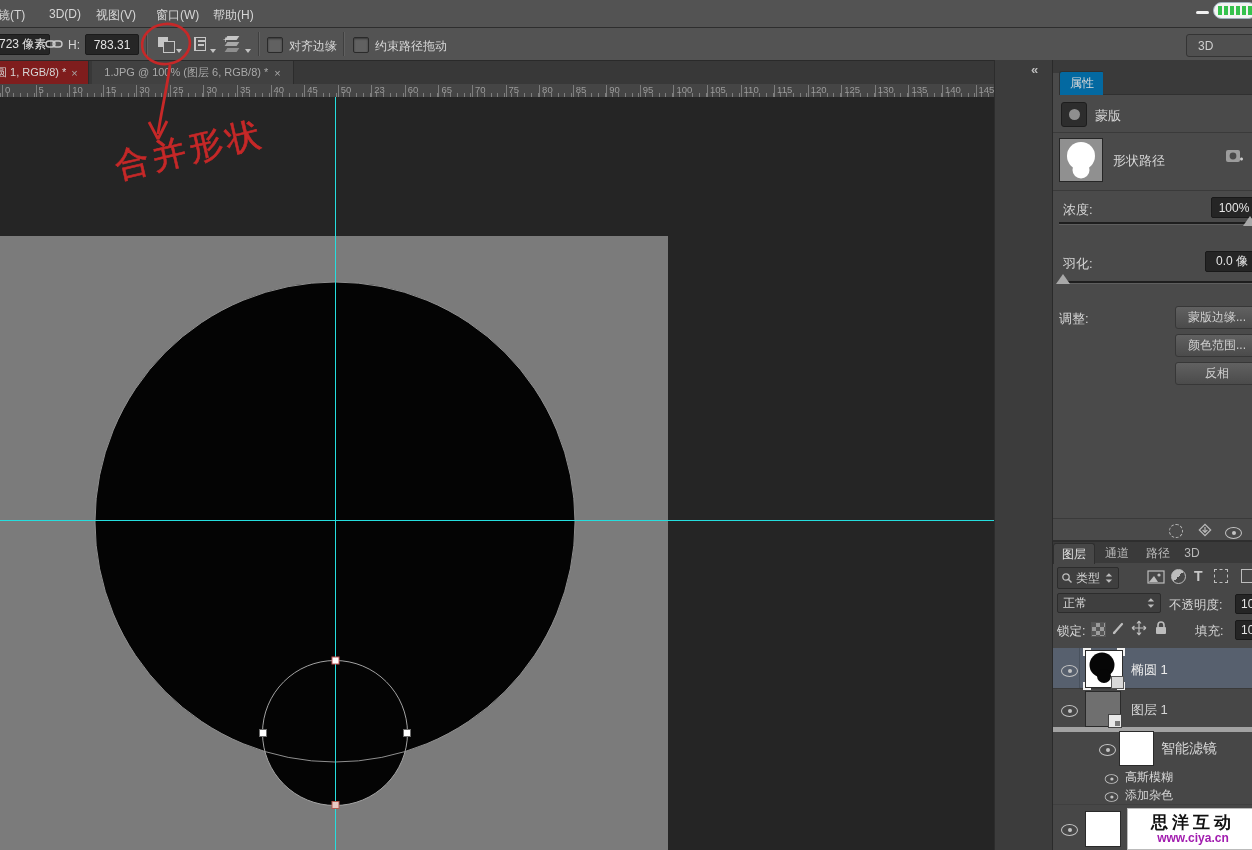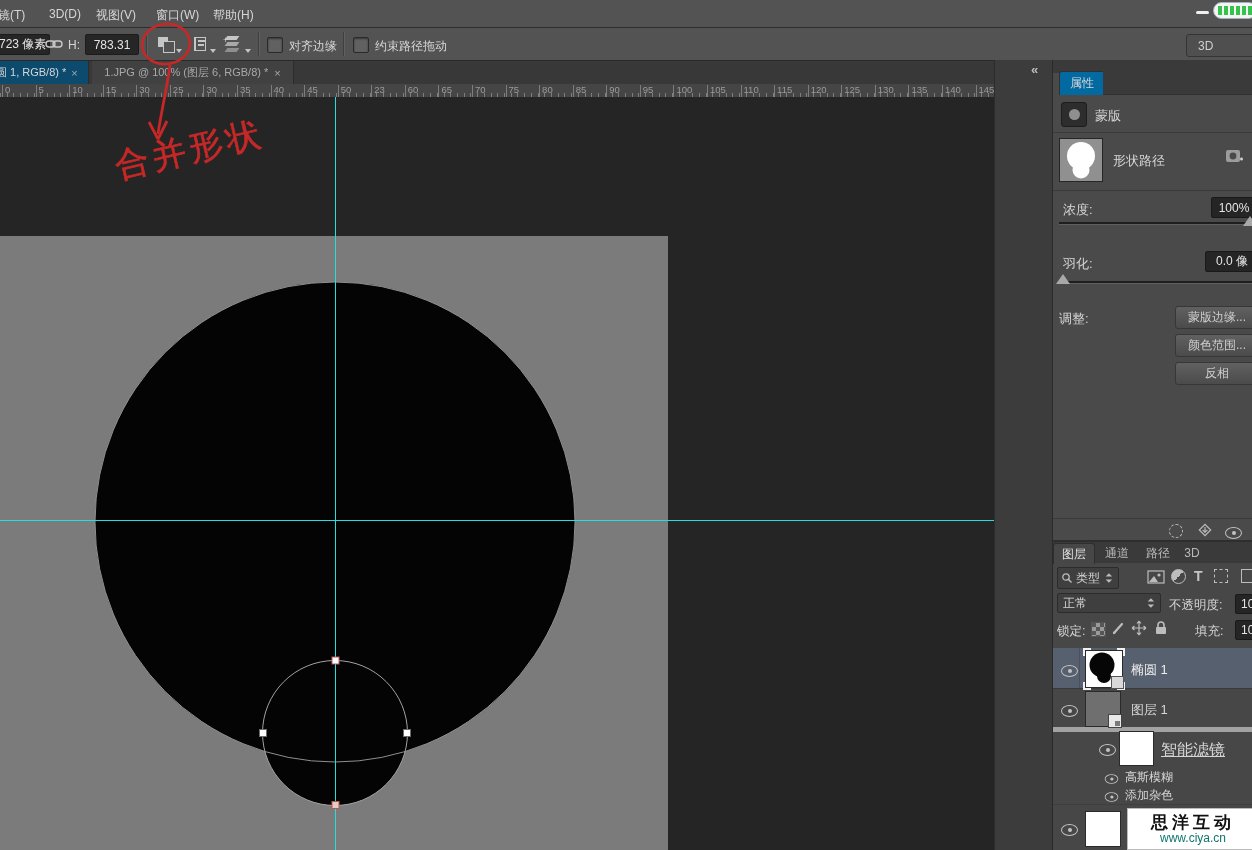--- a/index.html
+++ b/index.html
@@ -112,21 +112,21 @@
     <div class="abs vsep" style="left:343px;top:4px;height:24px;"></div>
     <div class="abs checkbox" style="left:353px;top:9px;"></div>
     <div class="abs txt" style="left:375px;top:10px;">约束路径拖动</div>
 
     <div class="abs btn flat" style="left:1186px;top:6px;width:72px;height:23px;justify-content:flex-start;padding-left:11px;box-sizing:border-box;">
       <span>3D</span>
     </div>
   </div>
 
   <div class="abs" style="left:0;top:61px;width:994px;height:23px;background:#383838;">
-    <div class="abs" style="left:0;top:0;width:88px;height:23px;background:#0c4a6e;border-right:1px solid #2c2c2c;display:flex;align-items:center;">
+    <div class="abs" style="left:0;top:0;width:88px;height:23px;background:#7f1d1d;border-right:1px solid #2c2c2c;display:flex;align-items:center;">
       <span class="txt" style="font-size:11px;margin-left:-4px;">圆 1, RGB/8) *</span>
       <span class="dim" style="font-size:11px;margin-left:5px;">×</span>
     </div>
     <div class="abs" style="left:92px;top:0;width:201px;height:23px;background:#414141;border-right:1px solid #2c2c2c;display:flex;align-items:center;justify-content:center;">
       <span class="txt dim" style="font-size:11px;">1.JPG @ 100% (图层 6, RGB/8) *</span>
       <span class="dim" style="font-size:11px;margin-left:6px;">×</span>
     </div>
   </div>
 
   <div class="abs" style="left:0;top:84px;width:994px;height:13px;background:#454545;border-bottom:1px solid #2c2c2c;overflow:hidden;">
@@ -370,39 +370,39 @@
           <i class="abs" style="right:-2px;bottom:-2px;width:12px;height:12px;background:#e8e8e8;border:1px solid #444;">
             <i class="abs" style="right:1px;bottom:1px;width:5px;height:5px;background:#7a7a7a;"></i>
           </i>
         </div>
         <span class="abs txt" style="left:78px;top:12px;font-size:13px;">图层 1</span>
       </div>
 
       <div class="abs" style="left:0;top:82px;width:200px;height:38px;">
         <span class="eye abs" style="left:46px;top:14px;"></span>
         <div class="abs" style="left:66px;top:3px;width:33px;height:33px;background:#ffffff;border:1px solid #2a2a2a;"></div>
-        <span class="abs txt" style="left:108px;top:12px;font-size:16px;text-decoration:underline;">智能滤镜</span>
+        <span class="abs txt" style="left:108px;top:12px;font-size:14px;">智能滤镜</span>
       </div>
 
       <div class="abs" style="left:0;top:121px;width:200px;height:18px;">
         <span class="eye abs sm" style="left:50px;top:4px;"></span>
         <span class="abs txt" style="left:72px;top:2px;">高斯模糊</span>
       </div>
 
       <div class="abs" style="left:0;top:139px;width:200px;height:18px;">
         <span class="eye abs sm" style="left:50px;top:4px;"></span>
         <span class="abs txt" style="left:72px;top:2px;">添加杂色</span>
       </div>
 
       <div class="abs" style="left:0;top:158px;width:200px;height:46px;border-top:1px solid #3f3f3f;">
         <span class="eye abs" style="left:8px;top:17px;"></span>
         <div class="abs" style="left:32px;top:6px;width:34px;height:34px;background:#ffffff;border:1px solid #2a2a2a;"></div>
       </div>
 
       <div class="abs" style="left:74px;top:162px;width:130px;height:40px;background:#ffffff;border:1px solid #bbbbbb;
                   display:flex;flex-direction:column;align-items:center;justify-content:center;z-index:5;">
         <span style="color:#111;font-weight:bold;font-size:17px;letter-spacing:4px;line-height:18px;">思洋互动</span>
-        <span style="color:#0f766e;font-weight:normal;font-size:12px;line-height:13px;">www.ciya.cn</span>
+        <span style="color:#a21caf;font-weight:bold;font-size:12px;line-height:13px;">www.ciya.cn</span>
       </div>
     </div>
   </div>
 
 </div>
 
 </body></html>

